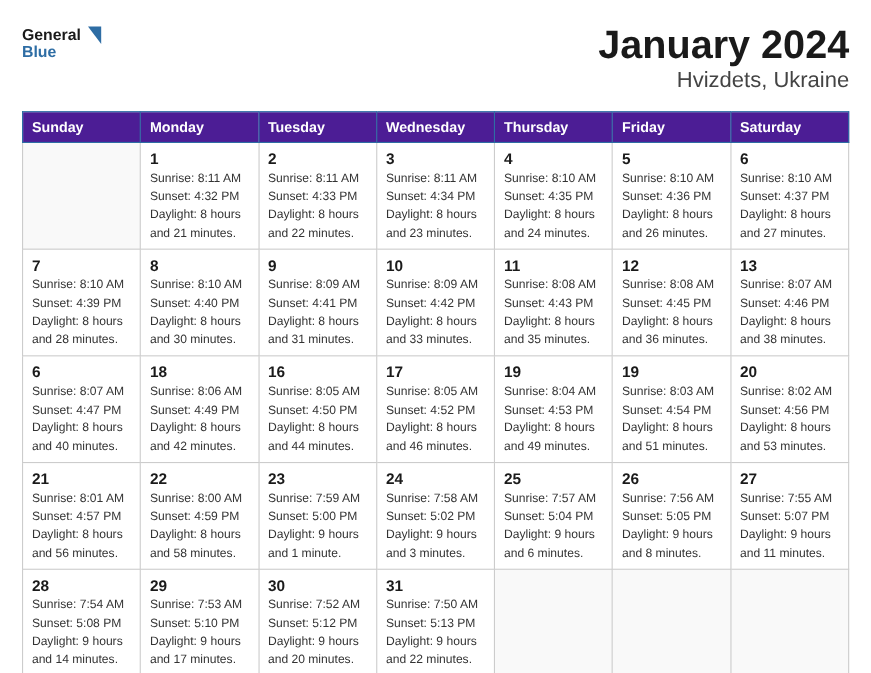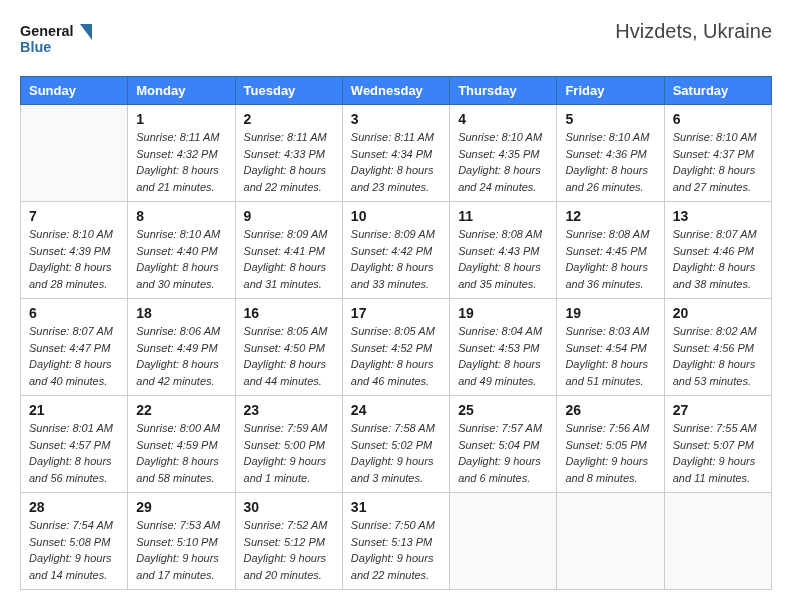--- a/index.html
+++ b/index.html
@@ -37,21 +37,21 @@
     .subtitle {
       font-size: 20px;
       color: #444;
     }
     table {
       width: 100%;
       border-collapse: collapse;
       table-layout: fixed;
     }
     th {
-      background-color: #3b82f6;
+      background-color: #4c1d95;
       color: #fff;
       text-align: left;
       padding: 6px 8px;
       font-size: 13px;
       font-weight: bold;
       border: 1px solid #2e6da4;
     }
     td {
       vertical-align: top;
       padding: 6px 8px;
@@ -65,35 +65,35 @@
     }
     .day-number {
       font-size: 14px;
       font-weight: bold;
       color: #1a1a1a;
       margin-bottom: 2px;
     }
     .day-info {
       line-height: 1.5;
       color: #333;
-      font-style: italic;
     }
   </style>
 </head>
 <body>
 
 <div class="header">
   <div class="logo">
     <svg class="logo-icon" viewBox="0 0 100 50" xmlns="http://www.w3.org/2000/svg" style="width: 80px; height: 40px;">
         <text x="0" y="20" font-size="18" font-weight="bold" fill="#1a1a1a">General</text>
         <text x="0" y="40" font-size="18" font-weight="bold" fill="#2e6da4">Blue</text>
         <polygon points="75,5 90,5 90,25" fill="#2e6da4"></polygon>
       </svg>
   </div>
   <div class="title-block">
+    <div class="month-title">January 2024</div>
     <div class="subtitle">Hvizdets, Ukraine</div>
   </div>
 </div>
 
 <table>
   <thead>
     <tr>
     <th>Sunday</th>
         <th>Monday</th>
         <th>Tuesday</th>

